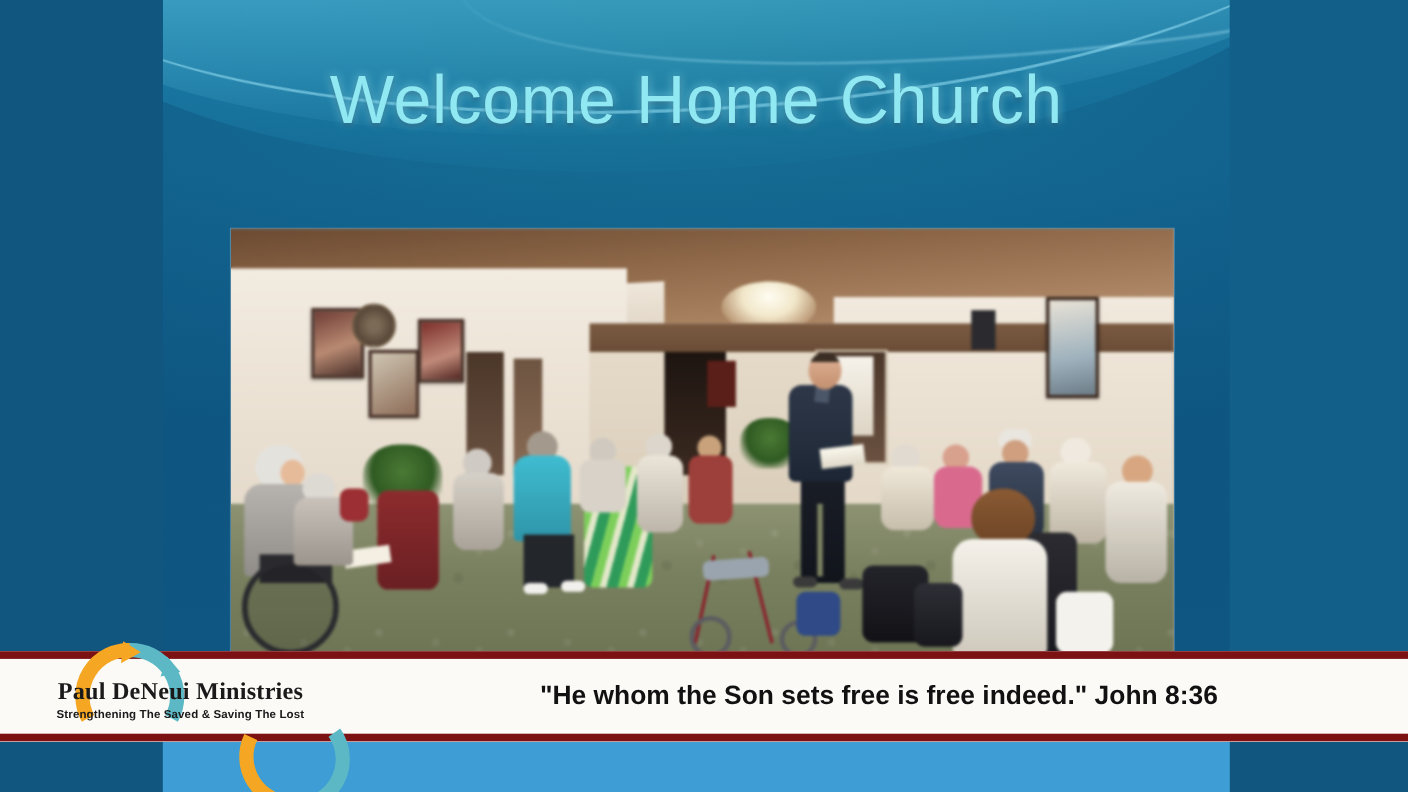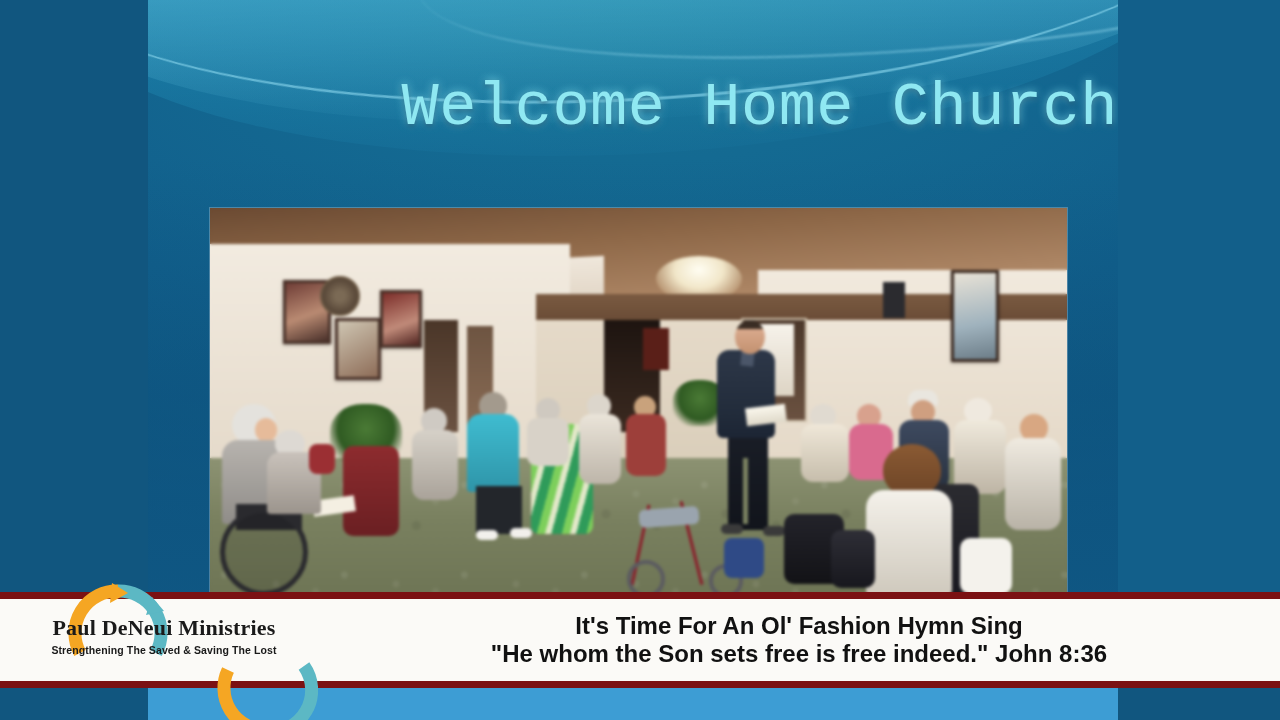--- a/index.html
+++ b/index.html
@@ -85,28 +85,27 @@
     inset: 0;
     background: linear-gradient(180deg, rgba(10,70,110,0) 22%, rgba(12,80,120,.45) 55%, rgba(16,92,134,.55) 100%);
     pointer-events: none;
   }
 
   
   .title {
     position: absolute;
     left: 0; right: 0;
     top: 56px;
-    text-align: right;
+    text-align: center;
     font-size: 62px;
     font-weight: 400;
     letter-spacing: .5px;
     color: #8fe8f2;
     text-shadow: 0 0 9px rgba(140,240,255,.75), 0 2px 5px rgba(0,30,60,.65);
-    font-family: Liberation Mono, monospace;
-    margin-top: 16px;
+    font-family: Liberation Sans, sans-serif;
   }
   .subtitle {
     position: absolute;
     left: 0; right: 0;
     top: 137px;
     text-align: center;
     font-size: 32px;
     font-weight: 700;
     color: #e9f6fb;
     font-family: "Liberation Serif", serif;
@@ -345,21 +344,21 @@
   .towel    { left:87.5%; top:330px; width:52px; height:56px; background:#f4f2ec; border-radius:10px; }
 
   .photo-blur { position:absolute; inset:0; backdrop-filter: blur(1.4px); }
 
   
   .caption-bar {
     position: absolute;
     left: 0;
     top: 592px;
     width: 1280px;
-    height: 96px;
+    height: 82px;
     background: #fbfaf7;
     border-top: 7px solid #7b1113;
     border-bottom: 7px solid #7b1113;
     box-sizing: border-box;
     display: flex;
     align-items: center;
     z-index: 5;
   }
   .logo-zone {
     position: relative;
@@ -578,19 +577,18 @@
         <polygon points="46,2 62,12 44,22" fill="#f5a623"></polygon>
         <polygon points="86,16 98,30 80,34" fill="#5cb8c4"></polygon>
       </svg>
       <div class="logo-text">
         <div class="logo-name">Paul DeNeui Ministries</div>
         <div class="logo-tag">Strengthening The Saved &amp; Saving The Lost</div>
       </div>
     </div>
 
     <div class="caption-text">
-      <div class="cap-line">It's Time For An Ol' Fashion Hymn Sing</div>
       <div class="cap-line">"He whom the Son sets free is free indeed."  John 8:36</div>
     </div>
 
   </div>
 
 </div>
 
 </body></html>

